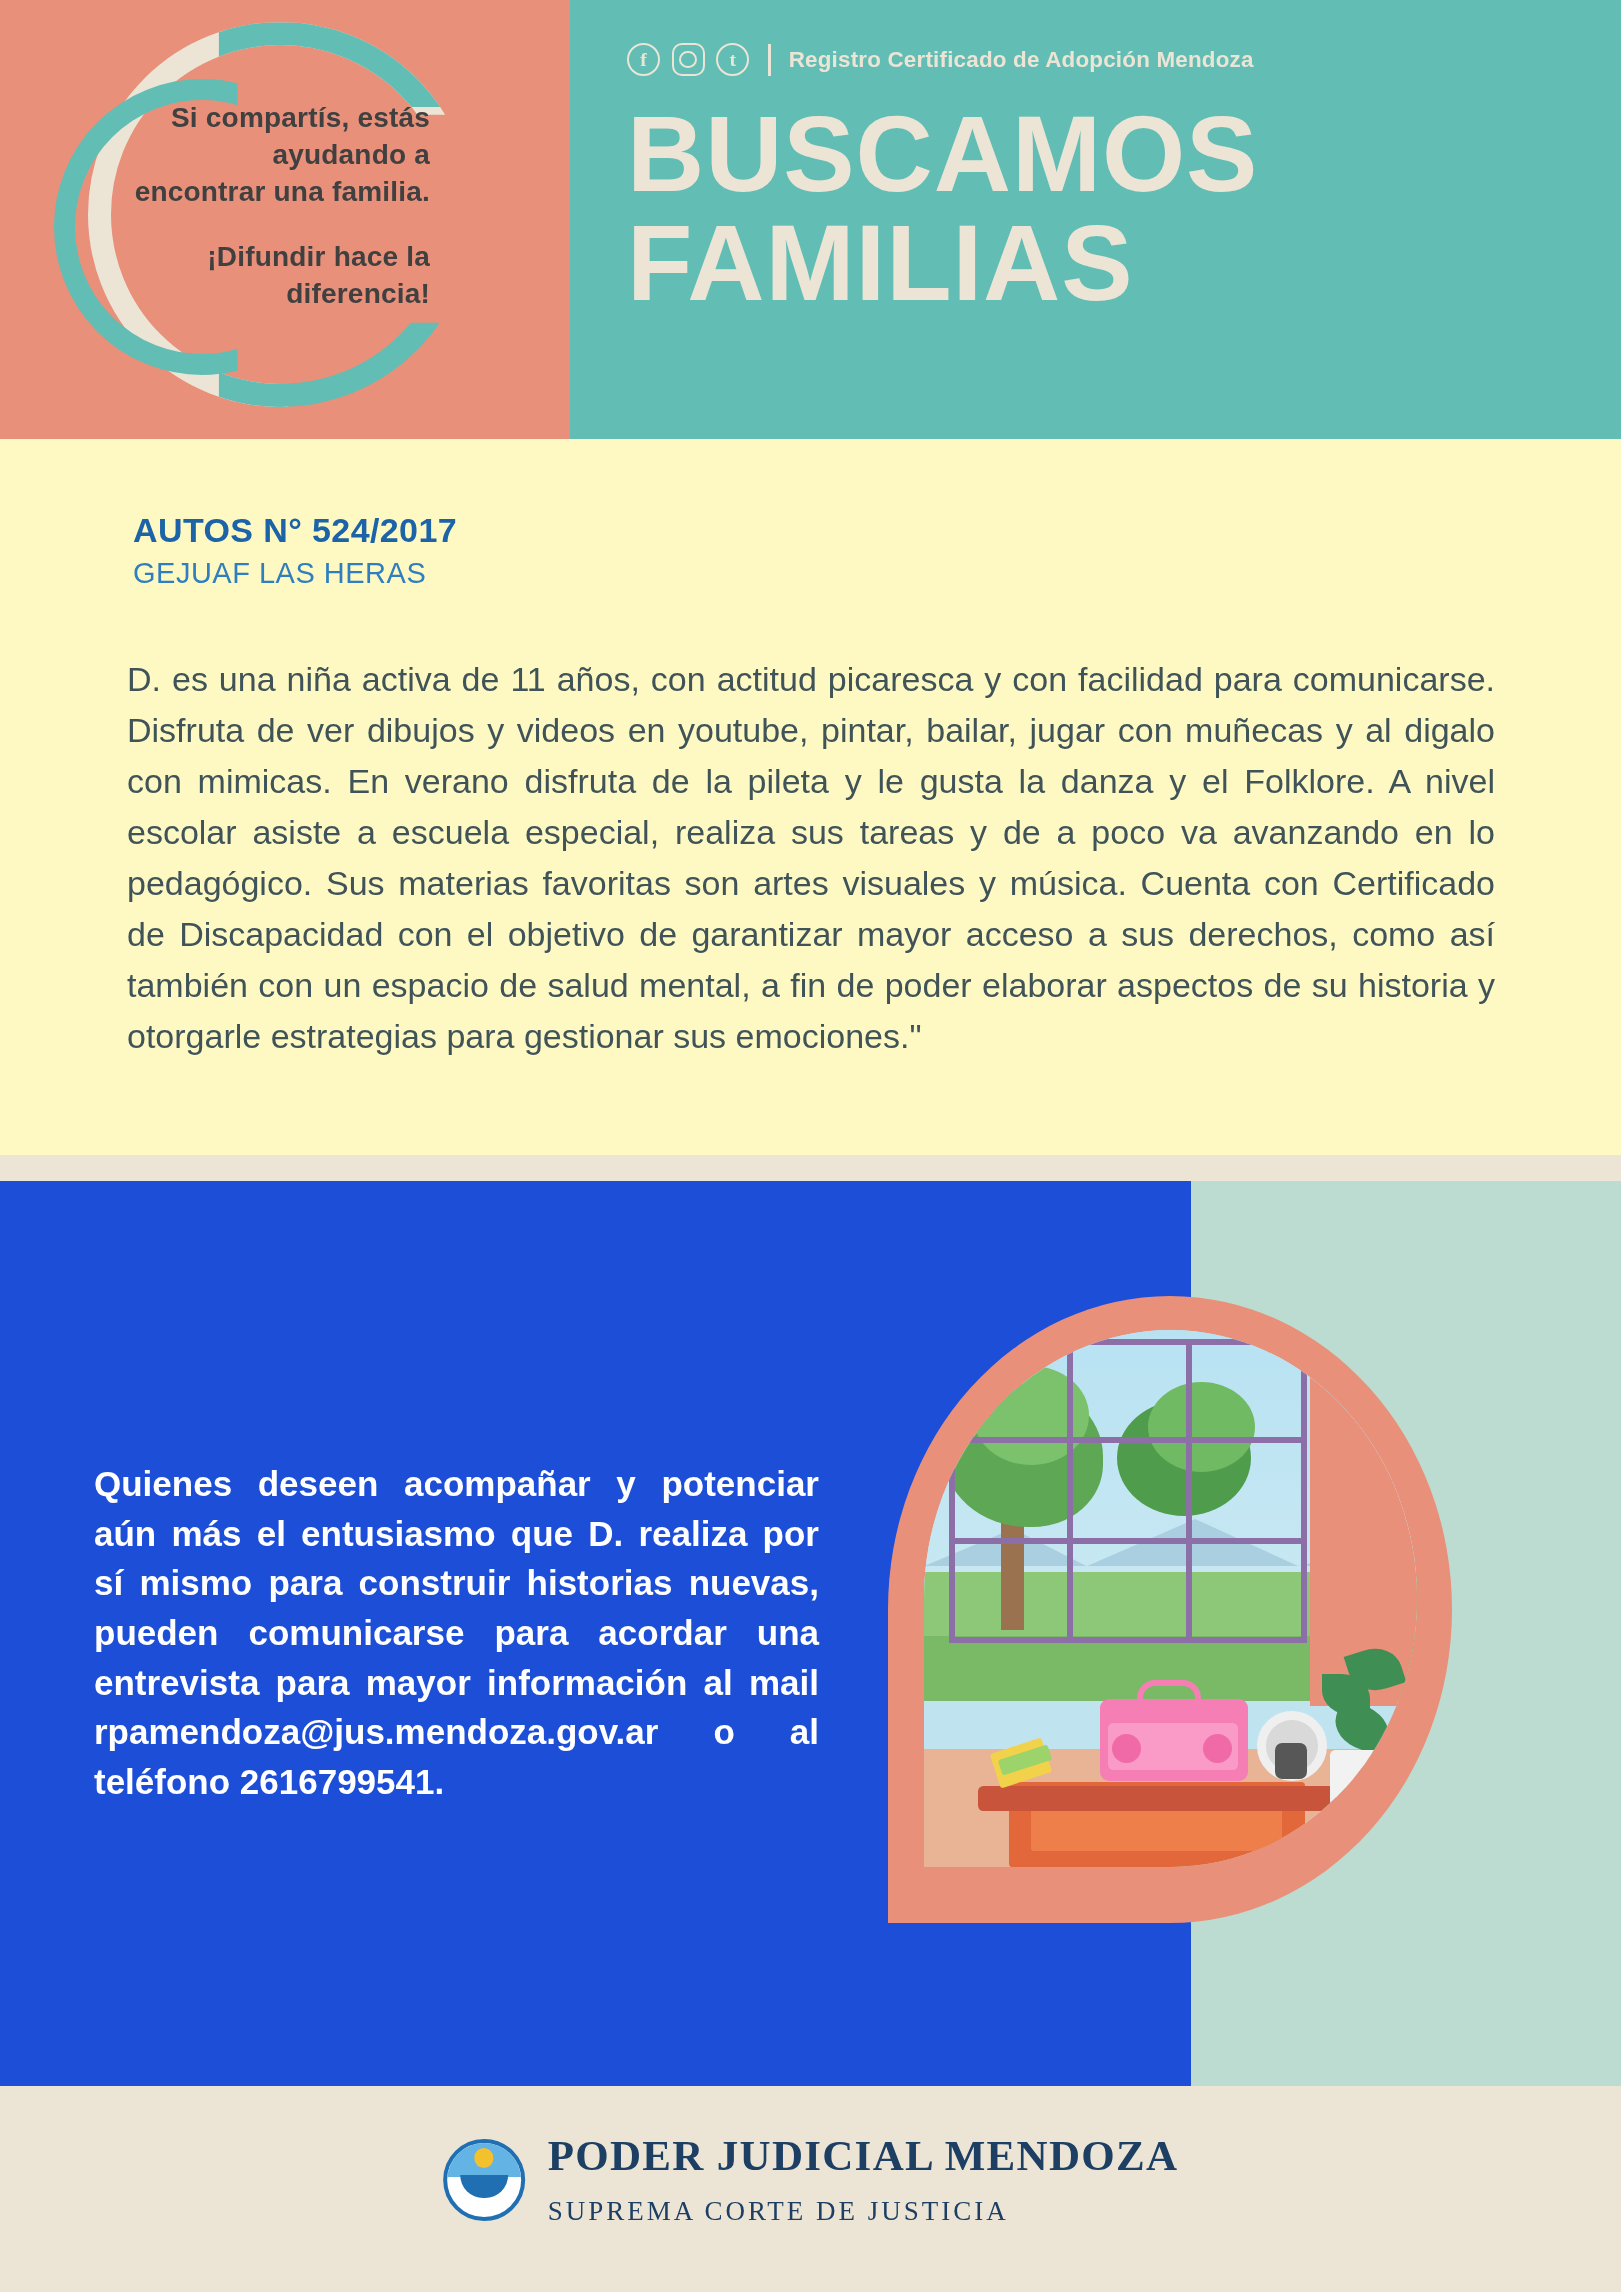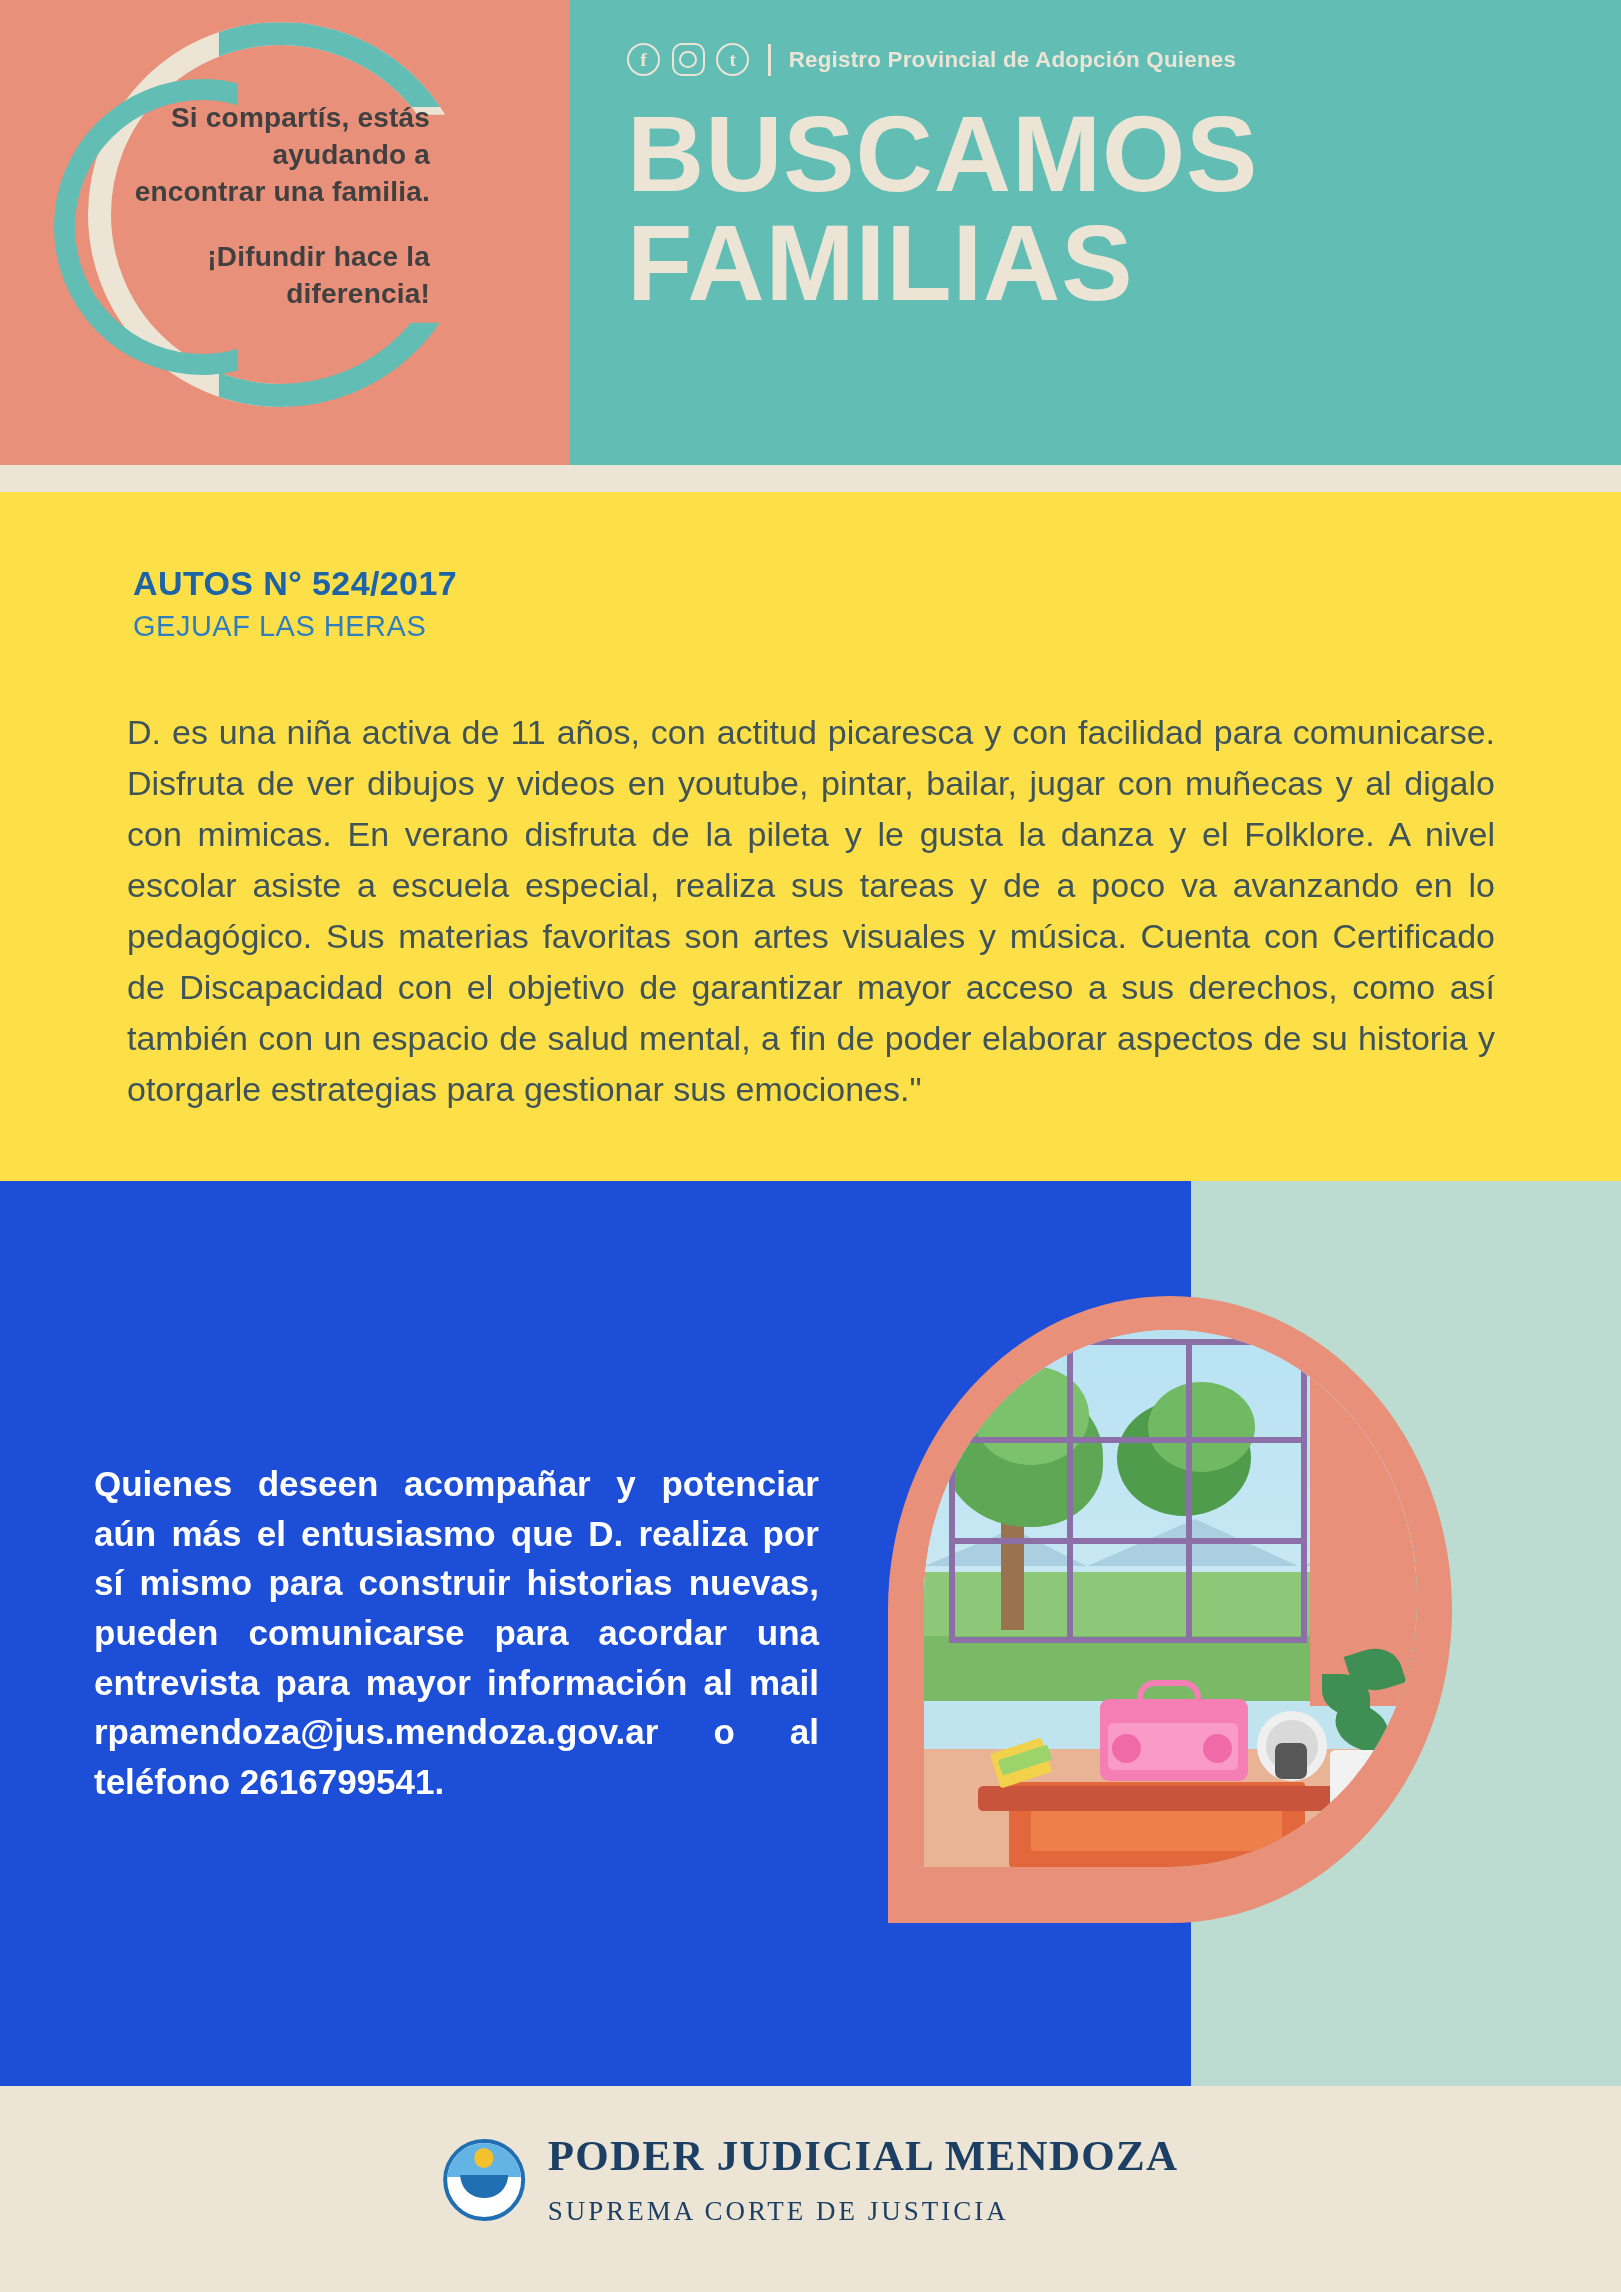--- a/index.html
+++ b/index.html
@@ -149,24 +149,24 @@
     font-size: 107px;
     font-weight: bold;
     line-height: 1.02;
     letter-spacing: 0.9px;
   }
 
   
   .case-block {
     position: absolute;
     left: 0;
-    top: 492px;
+    top: 439px;
     width: 1621px;
     height: 716px;
-    background: #fde047;
+    background: #fef9c3;
   }
   .case-number {
     position: absolute;
     left: 133px;
     top: 72px;
     color: #1c63a8;
     font-size: 34px;
     font-weight: bold;
     letter-spacing: 0.4px;
   }
@@ -505,21 +505,21 @@
         <span class="l2">¡Difundir hace la diferencia!</span>
       </div>
     </div>
 
     <div class="header-right">
       <div class="social-row">
         <div class="s-icon">f</div>
         <div class="s-icon ig"></div>
         <div class="s-icon">t</div>
         <div class="s-divider"></div>
-        <div class="org-name">Registro Provincial de Adopción Quienes</div>
+        <div class="org-name">Registro Certificado de Adopción Mendoza</div>
       </div>
       <div class="big-title">
         <div>BUSCAMOS</div>
         <div>FAMILIAS</div>
       </div>
     </div>
   </div>
 
   <div class="case-block">
     <div class="case-number">AUTOS N° 524/2017</div>

